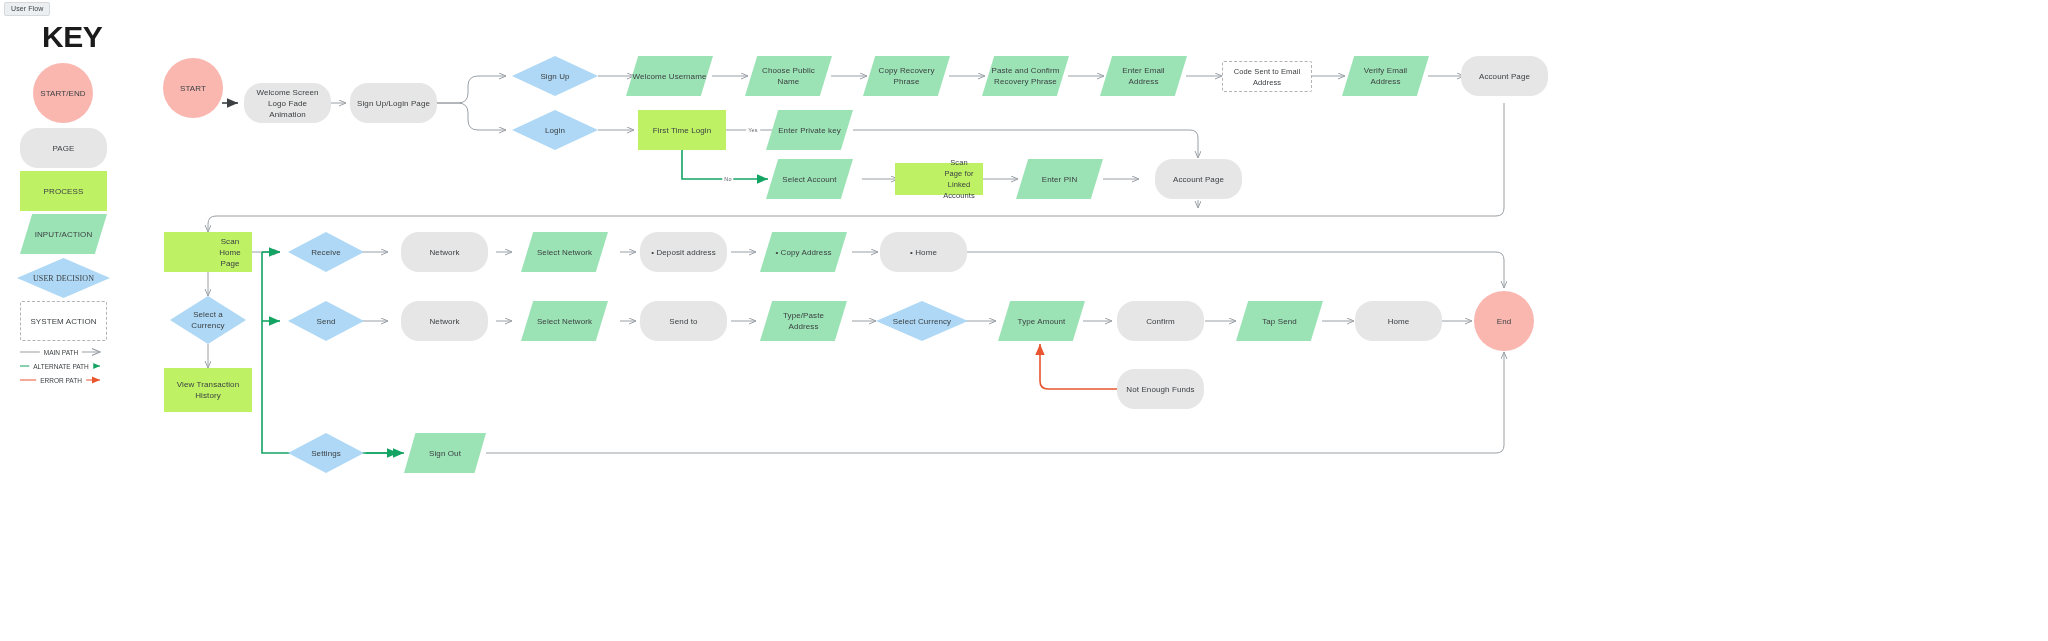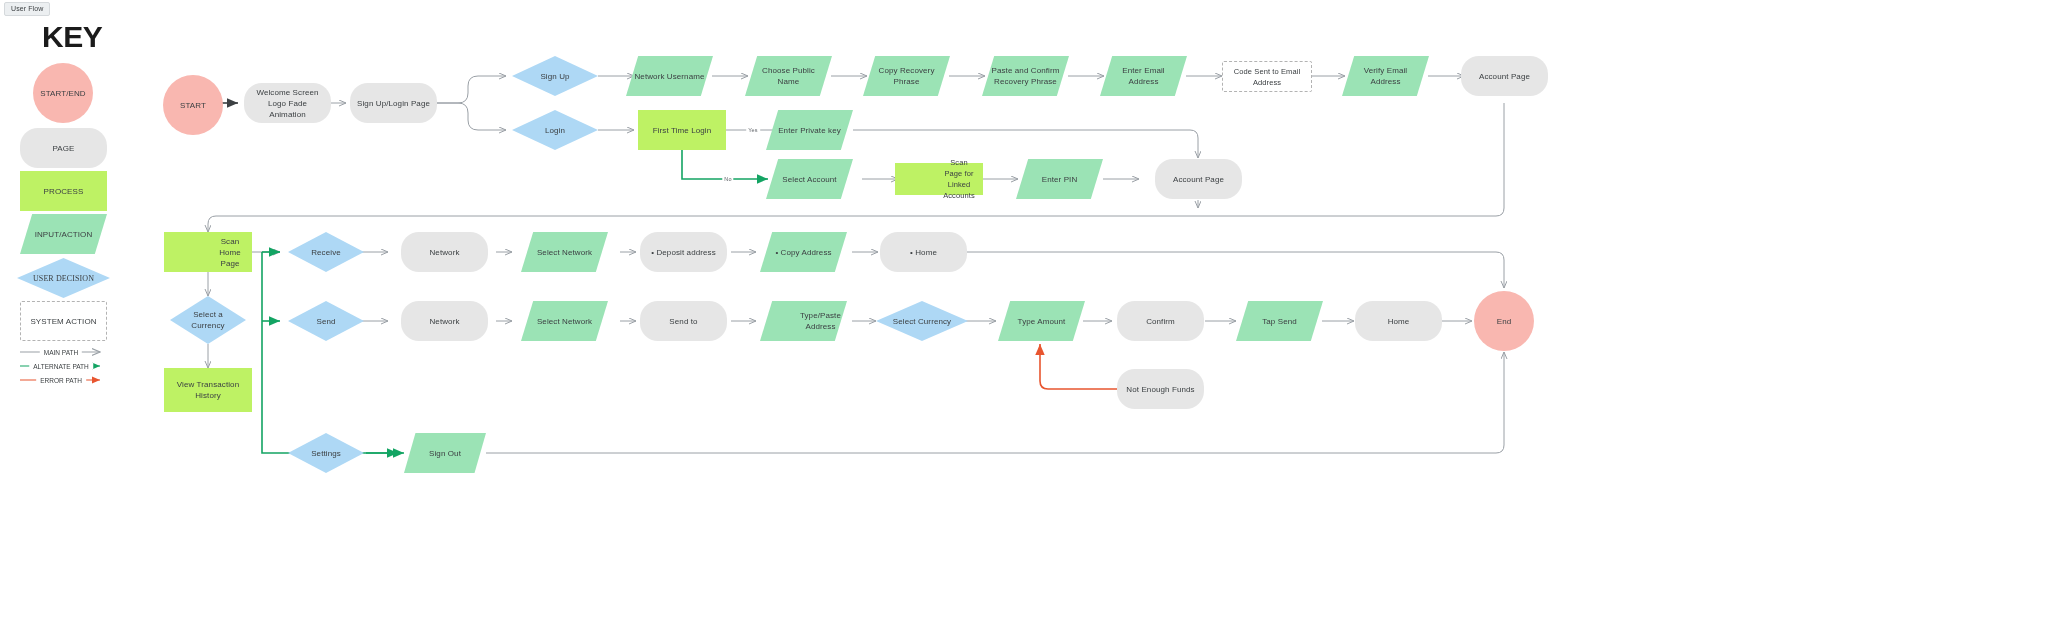--- a/index.html
+++ b/index.html
@@ -189,41 +189,41 @@
   </div>
 
   <div class="node system" style="left:20px;top:301px;width:87px;height:40px;">
     <span>SYSTEM ACTION</span>
   </div>
 
   <div class="legend-label" style="left:61px;top:352px;font-size:6.5px;">MAIN PATH</div>
   <div class="legend-label" style="left:61px;top:366px;font-size:6.5px;">ALTERNATE PATH</div>
   <div class="legend-label" style="left:61px;top:380px;font-size:6.5px;">ERROR PATH</div>
 
-  <div class="node start" style="left:163px;top:75px;width:60px;height:60px;">
+  <div class="node start" style="left:163px;top:58px;width:60px;height:60px;">
     <span>START</span>
   </div>
 
   <div class="node page" style="left:244px;top:83px;width:87px;height:40px;">
     <span style="white-space:pre-line;">Welcome Screen
 Logo Fade Animation</span>
   </div>
 
   <div class="node page" style="left:350px;top:83px;width:87px;height:40px;">
     <span>Sign Up/Login Page</span>
   </div>
 
   <div class="node decision" style="left:512px;top:56px;width:86px;height:40px;">
     <div class="dshape"></div>
     <span>Sign Up</span>
   </div>
 
   <div class="node action" style="left:626px;top:56px;width:87px;height:40px;">
     <div class="ashape"></div>
-    <span>Network Username</span>
+    <span>Welcome Username</span>
   </div>
 
   <div class="node action" style="left:745px;top:56px;width:87px;height:40px;">
     <div class="ashape"></div>
     <span style="white-space:pre-line;">Choose Public
 Name</span>
   </div>
 
   <div class="node action" style="left:863px;top:56px;width:87px;height:40px;">
     <div class="ashape"></div>
@@ -341,21 +341,21 @@
 
   <div class="node action" style="left:521px;top:301px;width:87px;height:40px;">
     <div class="ashape"></div>
     <span>Select Network</span>
   </div>
 
   <div class="node page" style="left:640px;top:301px;width:87px;height:40px;">
     <span>Send to</span>
   </div>
 
-  <div class="node action" style="left:760px;top:301px;width:87px;height:40px;justify-content:flex-end;">
+  <div class="node action" style="left:760px;top:301px;width:87px;height:40px;">
     <div class="ashape"></div>
     <span style="white-space:pre-line;">Type/Paste
 Address</span>
   </div>
 
   <div class="node decision" style="left:876px;top:301px;width:92px;height:40px;">
     <div class="dshape"></div>
     <span>Select Currency</span>
   </div>
 

